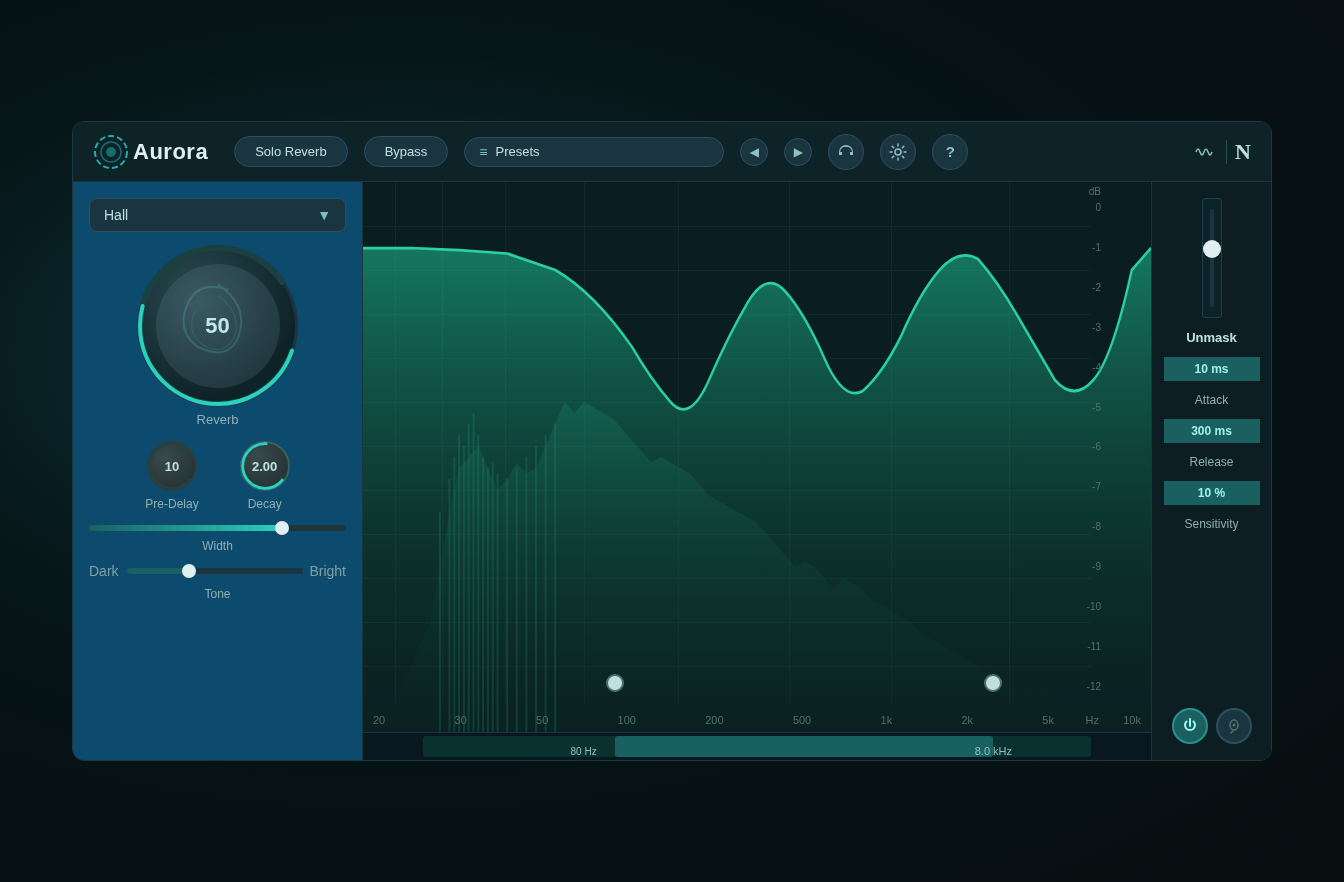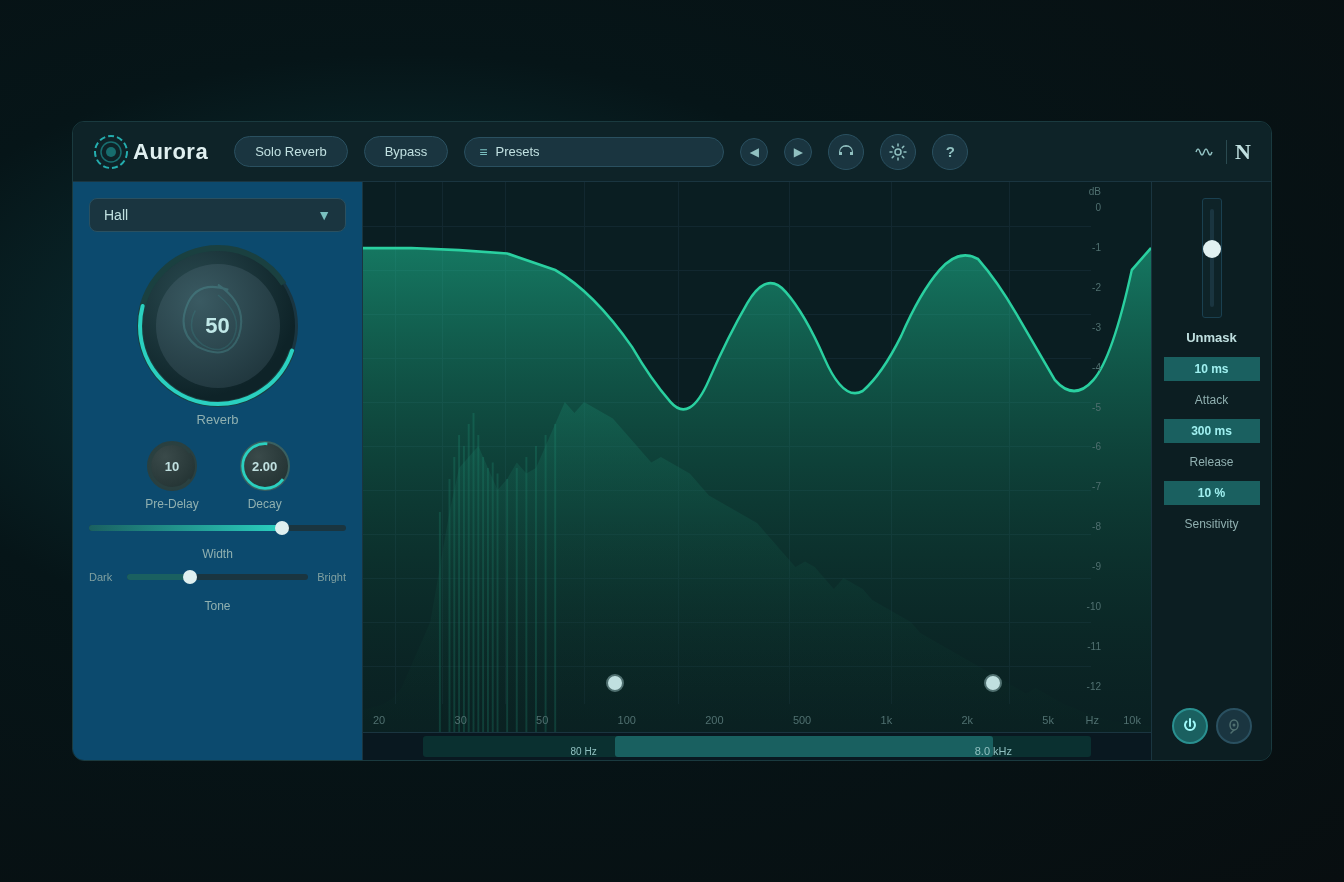--- a/index.html
+++ b/index.html
@@ -237,21 +237,21 @@
       font-size: 12px;
     }
     .slider-section {
       display: flex;
       flex-direction: column;
       gap: 10px;
     }
     .slider-row {
       display: flex;
       flex-direction: column;
-      gap: 16px;
+      gap: 8px;
     }
     .slider-track {
       position: relative;
       height: 6px;
       background: #1a3540;
       border-radius: 3px;
       cursor: pointer;
     }
     .slider-fill {
       position: absolute;
@@ -275,21 +275,21 @@
       font-size: 12px;
       text-align: center;
     }
     .tone-row {
       display: flex;
       align-items: center;
       gap: 6px;
     }
     .tone-label {
       color: #80a0a0;
-      font-size: 11px;
+      font-size: 14px;
       min-width: 32px;
     }
     .tone-label.right {
       text-align: right;
     }
     
     .center-panel {
       flex: 1;
       display: flex;
       flex-direction: column;

